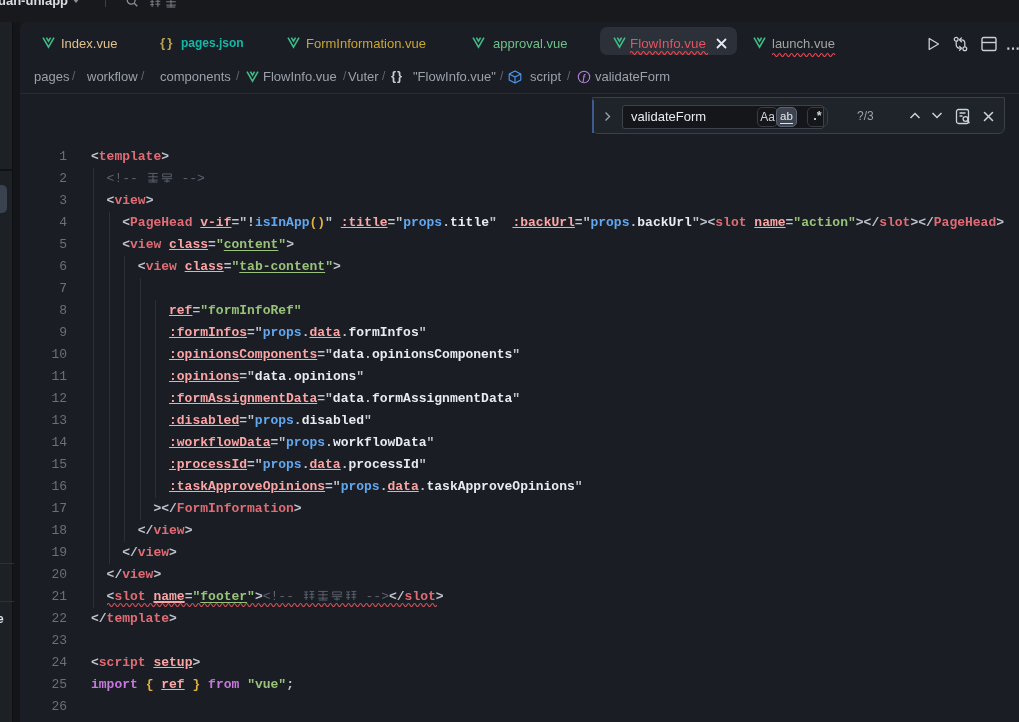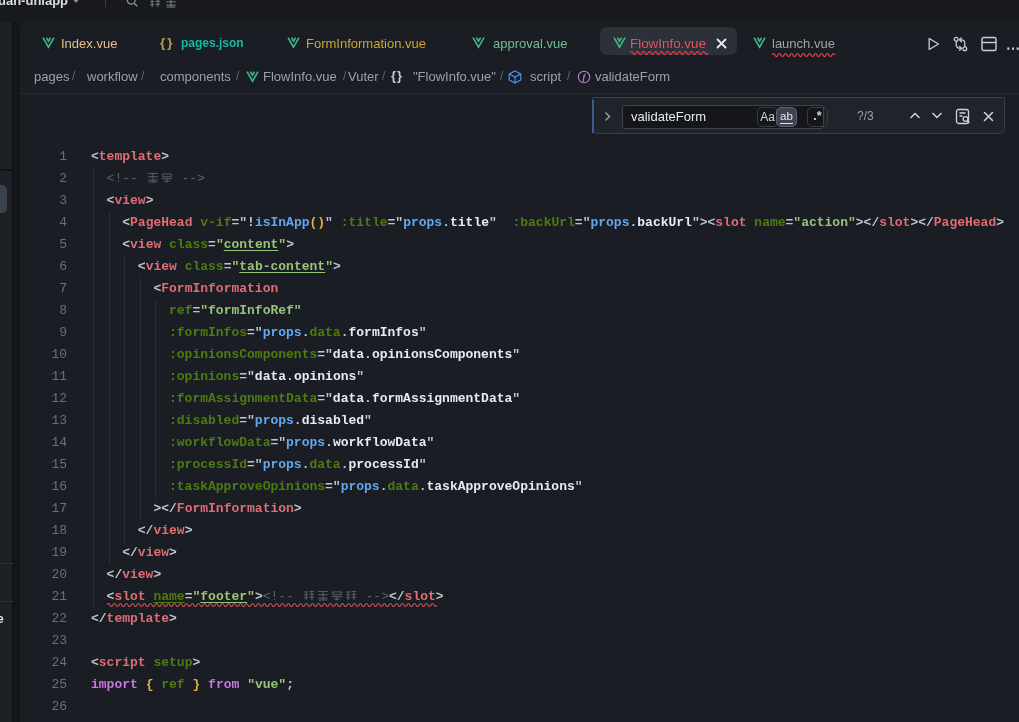--- a/index.html
+++ b/index.html
@@ -1,21 +1,21 @@
 <!DOCTYPE html>
 <html><head><meta charset="utf-8">
 <style>
   * { margin:0; padding:0; box-sizing:border-box; }
   html,body { width:1019px; height:722px; overflow:hidden; }
   body { background:#17191d; font-family:"Liberation Sans",sans-serif; position:relative; }
   .abs { position:absolute; }
   .hzc { display:inline-block; }
   
   .p { color:#e06c75; }
-  .y { color:#4d7c0f; }
+  .y { color:#fca5a5;text-decoration:underline; }
   .g { color:#98c379; }
   .b { color:#61a8f1; }
   .w { color:#bfc5d0; }
   .W { color:#e8ebf1; }
   .c { color:#5c6370; font-weight:normal; }
   .v { color:#c678dd; }
   .o { color:#e2b33c; }
   .code-area { font-family:"Liberation Mono",monospace; font-size:13px; font-weight:bold; letter-spacing:0; }
   .row { position:absolute; left:0; height:22px; line-height:22px; white-space:pre; }
   .ln { position:absolute; left:0; width:67px; text-align:right; color:#68707b; font-weight:normal; letter-spacing:0; }
@@ -151,21 +151,21 @@
 <div class="row" style="top:146px;width:1019px"><span class="ln">1</span><span class="lc"><span class="w">&lt;</span><span class="p">template</span><span class="w">&gt;</span></span></div>
 <div class="row" style="top:168px;width:1019px"><span class="ln">2</span><span class="lc">  <span class="c">&lt;!-- </span><svg class="hzc" style="vertical-align:-1px" width="14" height="11" viewBox="0 0 13 11.5">
           <path d="M1.5 1.5 h10 M1.5 5 h10 M1.5 8.5 h10 M6.5 1.5 v9 M2 10.5 h9" stroke="#5c6370" stroke-width="1" fill="none"></path>
         </svg><svg class="hzc" style="vertical-align:-1px" width="14" height="11" viewBox="0 0 13 11.5">
           <path d="M2 2 h9 v3 h-9 Z M1 7 h11 M3.5 9.5 h6 M6.5 7 v4" stroke="#5c6370" stroke-width="1" fill="none"></path>
         </svg><span class="c"> --&gt;</span></span></div>
 <div class="row" style="top:190px;width:1019px"><span class="ln">3</span><span class="lc">  <span class="w">&lt;</span><span class="p">view</span><span class="w">&gt;</span></span></div>
 <div class="row" style="top:212px;width:1019px"><span class="ln">4</span><span class="lc">    <span class="w">&lt;</span><span class="p">PageHead</span> <span class="y">v-if</span><span class="w">="!</span><span class="b">isInApp</span><span class="o">()</span><span class="w">"</span> <span class="y">:title</span><span class="w">="</span><span class="b">props</span><span class="w">.</span><span class="W">title</span><span class="w">"</span>  <span class="y">:backUrl</span><span class="w">="</span><span class="b">props</span><span class="w">.</span><span class="W">backUrl</span><span class="w">"&gt;&lt;</span><span class="p">slot</span> <span class="y">name</span><span class="w">=</span><span class="g">"action"</span><span class="w">&gt;&lt;/</span><span class="p">slot</span><span class="w">&gt;&lt;/</span><span class="p">PageHead</span><span class="w">&gt;</span></span></div>
 <div class="row" style="top:234px;width:1019px"><span class="ln">5</span><span class="lc">    <span class="w">&lt;</span><span class="p">view</span> <span class="y">class</span><span class="w">=</span><span class="g">"<span class="ul">content</span>"</span><span class="w">&gt;</span></span></div>
 <div class="row" style="top:256px;width:1019px"><span class="ln">6</span><span class="lc">      <span class="w">&lt;</span><span class="p">view</span> <span class="y">class</span><span class="w">=</span><span class="g">"<span class="ul">tab-content</span>"</span><span class="w">&gt;</span></span></div>
-<div class="row" style="top:278px;width:1019px"><span class="ln">7</span><span class="lc">        <span class="w">&lt;</span><span class="p">FormInformation</span></span></div>
+<div class="row" style="top:278px;width:1019px"><span class="ln">7</span></div>
 <div class="row" style="top:300px;width:1019px"><span class="ln">8</span><span class="lc">          <span class="y">ref</span><span class="w">=</span><span class="g">"formInfoRef"</span></span></div>
 <div class="row" style="top:322px;width:1019px"><span class="ln">9</span><span class="lc">          <span class="y">:formInfos</span><span class="w">="</span><span class="b">props</span><span class="w">.</span><span class="y">data</span><span class="w">.</span><span class="W">formInfos</span><span class="w">"</span></span></div>
 <div class="row" style="top:344px;width:1019px"><span class="ln">10</span><span class="lc">          <span class="y">:opinionsComponents</span><span class="w">="</span><span class="W">data</span><span class="w">.</span><span class="W">opinionsComponents</span><span class="w">"</span></span></div>
 <div class="row" style="top:366px;width:1019px"><span class="ln">11</span><span class="lc">          <span class="y">:opinions</span><span class="w">="</span><span class="W">data</span><span class="w">.</span><span class="W">opinions</span><span class="w">"</span></span></div>
 <div class="row" style="top:388px;width:1019px"><span class="ln">12</span><span class="lc">          <span class="y">:formAssignmentData</span><span class="w">="</span><span class="W">data</span><span class="w">.</span><span class="W">formAssignmentData</span><span class="w">"</span></span></div>
 <div class="row" style="top:410px;width:1019px"><span class="ln">13</span><span class="lc">          <span class="y">:disabled</span><span class="w">="</span><span class="b">props</span><span class="w">.</span><span class="W">disabled</span><span class="w">"</span></span></div>
 <div class="row" style="top:432px;width:1019px"><span class="ln">14</span><span class="lc">          <span class="y">:workflowData</span><span class="w">="</span><span class="b">props</span><span class="w">.</span><span class="W">workflowData</span><span class="w">"</span></span></div>
 <div class="row" style="top:454px;width:1019px"><span class="ln">15</span><span class="lc">          <span class="y">:processId</span><span class="w">="</span><span class="b">props</span><span class="w">.</span><span class="y">data</span><span class="w">.</span><span class="W">processId</span><span class="w">"</span></span></div>
 <div class="row" style="top:476px;width:1019px"><span class="ln">16</span><span class="lc">          <span class="y">:taskApproveOpinions</span><span class="w">="</span><span class="b">props</span><span class="w">.</span><span class="y">data</span><span class="w">.</span><span class="W">taskApproveOpinions</span><span class="w">"</span></span></div>
 <div class="row" style="top:498px;width:1019px"><span class="ln">17</span><span class="lc">        <span class="w">&gt;&lt;/</span><span class="p">FormInformation</span><span class="w">&gt;</span></span></div>

